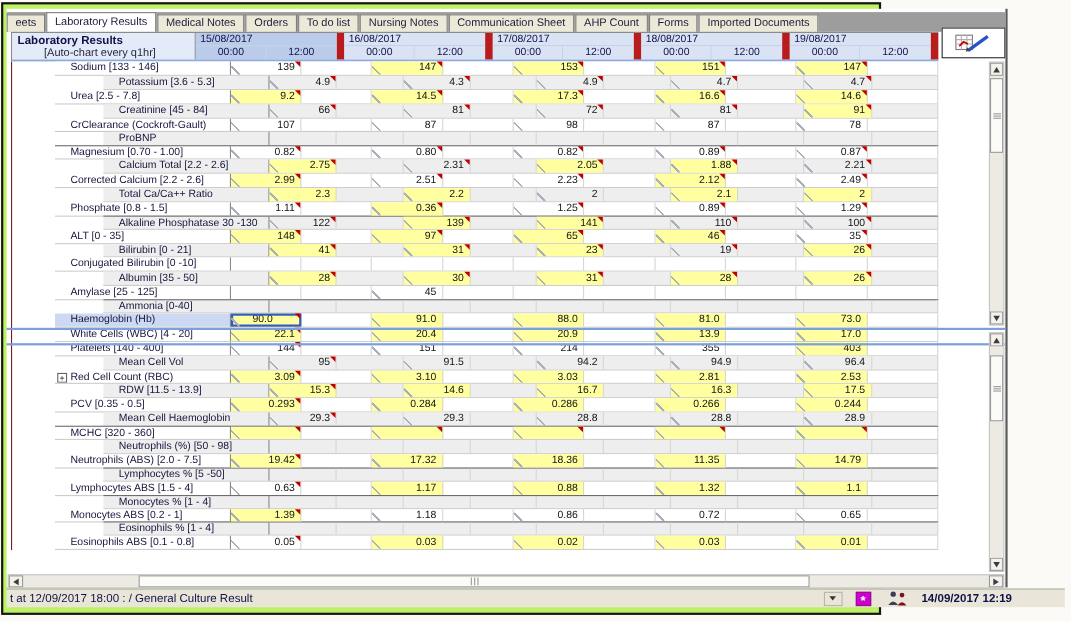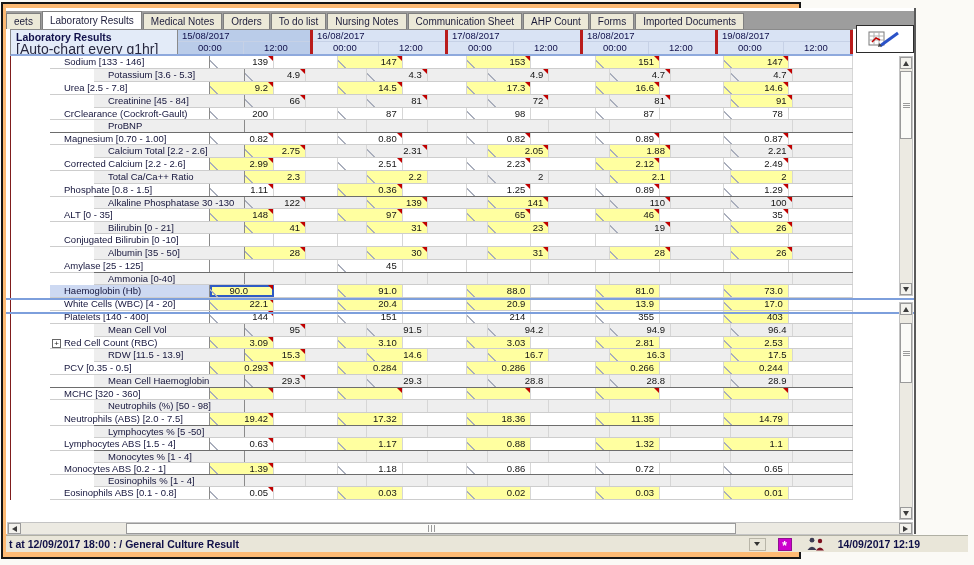--- a/index.html
+++ b/index.html
@@ -1,32 +1,32 @@
 <!DOCTYPE html>
 <html style="--abnormal-yellow: #FFFFA0; --flag-red: #C00000; --header-blue: #D9E3F4; --header-blue-dark: #BACCE9; --selected-row-blue: #CDD9F2; --split-line-blue: #7D9FDC; --row-alt-grey: #EEEEEE; --grid-line: #CDCDCD; --selection-border-blue: #2F5BC4; --statusbar-asterisk-magenta: #CC00CC;"><head>
 <meta charset="utf-8">
 <style>
   html,body{margin:0;padding:0;background:#ffffff;}
   *{box-sizing:border-box;}
   .stage{position:relative;width:974px;height:565px;background:#fbfaf6;font-family:"Liberation Sans",sans-serif;overflow:hidden;}
-  .frame{position:absolute;left:1px;top:2px;width:800px;height:557px;border:2px solid #161616;background:#fdba74;}
+  .frame{position:absolute;left:1px;top:2px;width:800px;height:557px;border:2px solid #161616;background:#bef264;}
   .appwin{position:absolute;left:3px;top:4px;width:910px;height:526px;background:#ffffff;border-right:2px solid #5a5a5a;}
 
   
   .tabbar{position:absolute;left:0;top:3px;width:100%;height:18px;background:#9d9d9d;display:flex;align-items:flex-end;overflow:hidden;}
   .tab{height:16px;line-height:15px;padding:0 7px;font-size:10px;color:#1c1c3a;background:#ece9d8;border:1px solid #7f7f7f;border-bottom:none;margin-right:1px;white-space:nowrap;cursor:default;}
   .tab.sel{height:18px;line-height:17px;background:#ffffff;font-size:10px;}
 
   
   .gridhead{position:absolute;left:4px;top:21px;width:843px;height:27px;display:flex;border-top:1px solid #8a8a8a;border-left:1px solid #8a8a8a;border-bottom:2px solid #8ea9dd;background:var(--header-blue,#D9E3F4);}
   .gh-label{width:167px;border-right:1px solid #8a8a8a;background:#e3ebf8;padding:1px 0 0 5px;overflow:hidden;}
   .gh-title{font-size:10.5px;font-weight:bold;color:#10104a;line-height:12px;white-space:nowrap;}
-  .gh-sub{font-size:14px;color:#27273f;line-height:12px;white-space:nowrap;}
+  .gh-sub{font-size:10px;color:#27273f;line-height:12px;white-space:nowrap;margin-left:24px;}
   .gh-cols{display:flex;flex:1;}
-  .gh-group{width:135px;border-right:3px solid #b91c1c;}
+  .gh-group{width:135px;border-right:7px solid #b91c1c;}
   .gh-date{height:12px;font-size:9.5px;line-height:12px;padding-left:4px;color:#10104a;background:var(--header-blue,#D9E3F4);border-bottom:1px solid #c6d1e6;white-space:nowrap;}
   .gh-times{display:flex;height:12px;}
   .gh-time{width:67.5px;font-size:9.5px;line-height:12px;padding-left:20px;color:#10104a;background:var(--header-blue,#D9E3F4);border-right:1px solid #c6d1e6;}
   .gh-time:last-child{border-right:none;}
   .gh-group.hl .gh-date,.gh-group.hl .gh-time{background:var(--header-blue-dark,#BACCE9);}
 
   
   .gridbody{position:absolute;left:4px;top:48px;width:843px;border-left:1px solid #7f1d1d;background:#fff;padding-left:39px;}
   .row{display:flex;height:12.9px;border-bottom:1px solid var(--grid-line,#CDCDCD);background:#ffffff;}
   .row.g{background:var(--row-alt-grey,#EEEEEE);margin-left:44px;}
@@ -59,21 +59,21 @@
   .h-track{flex:1;position:relative;}
   .h-thumb{position:absolute;top:0;height:100%;background:#fbfbf8;border:1px solid #9a9a9a;display:flex;align-items:center;justify-content:center;}
   .hgrip{display:flex;}
   .hgrip div{width:1px;height:7px;background:#9a9a9a;margin:0 1px;}
 
   
   .hbtn{position:absolute;left:850px;top:17px;width:58px;height:28px;border:1px solid #2b2b2b;background:#ffffff;display:flex;align-items:center;justify-content:center;}
 
   
   .statusbar{position:absolute;left:3px;top:531px;width:962px;height:17px;background:#e9e6d9;border-top:1px solid #b0b0a4;display:flex;align-items:center;font-size:10.5px;}
-  .sb-text{margin-left:3px;font-weight:bold;color:#101048;white-space:nowrap;overflow:hidden;}
+  .sb-text{margin-left:3px;font-weight:normal;color:#101048;white-space:nowrap;overflow:hidden;}
   .sb-rightgrp{margin-left:auto;display:flex;align-items:center;}
   .dd-btn{width:17px;height:13px;display:flex;align-items:center;justify-content:center;border:1px solid #b8b5a8;background:#e9e6d9;margin-right:12px;}
   .tri-dn-sm{width:0;height:0;border-left:3.5px solid transparent;border-right:3.5px solid transparent;border-top:4px solid #333;}
   .icon-ast{width:14px;height:13px;background:var(--statusbar-asterisk-magenta,#CC00CC);color:#fff;font-weight:bold;font-size:12px;line-height:14px;text-align:center;margin-right:14px;border:1px solid #901090;}
   .icon-people{width:20px;height:14px;margin-right:12px;}
   .sb-datetime{font-weight:bold;color:#101048;margin-right:48px;white-space:nowrap;}
 </style>
 </head>
 <body>
 
@@ -199,21 +199,21 @@
             <div class="cell"></div>
             <div class="cell val corner h">72</div>
             <div class="cell"></div>
             <div class="cell val corner h">81</div>
             <div class="cell"></div>
             <div class="cell val y corner h">91</div>
             <div class="cell"></div>
           </div>
           <div class="row">
             <div class="lbl">CrClearance (Cockroft-Gault)</div>
-            <div class="cell val h">200</div>
+            <div class="cell val h">107</div>
             <div class="cell"></div>
             <div class="cell val h">87</div>
             <div class="cell"></div>
             <div class="cell val h">98</div>
             <div class="cell"></div>
             <div class="cell val h">87</div>
             <div class="cell"></div>
             <div class="cell val h">78</div>
             <div class="cell"></div>
           </div>

